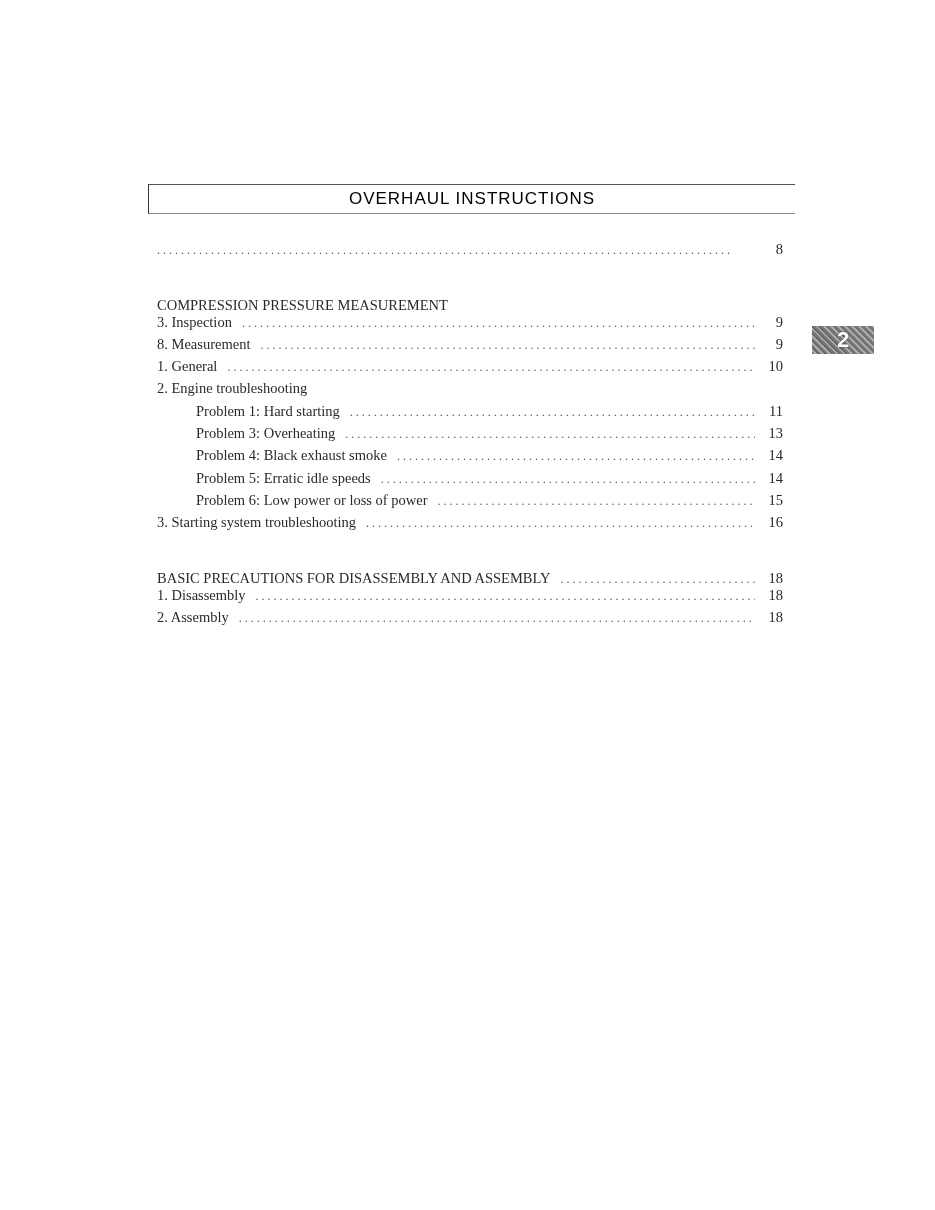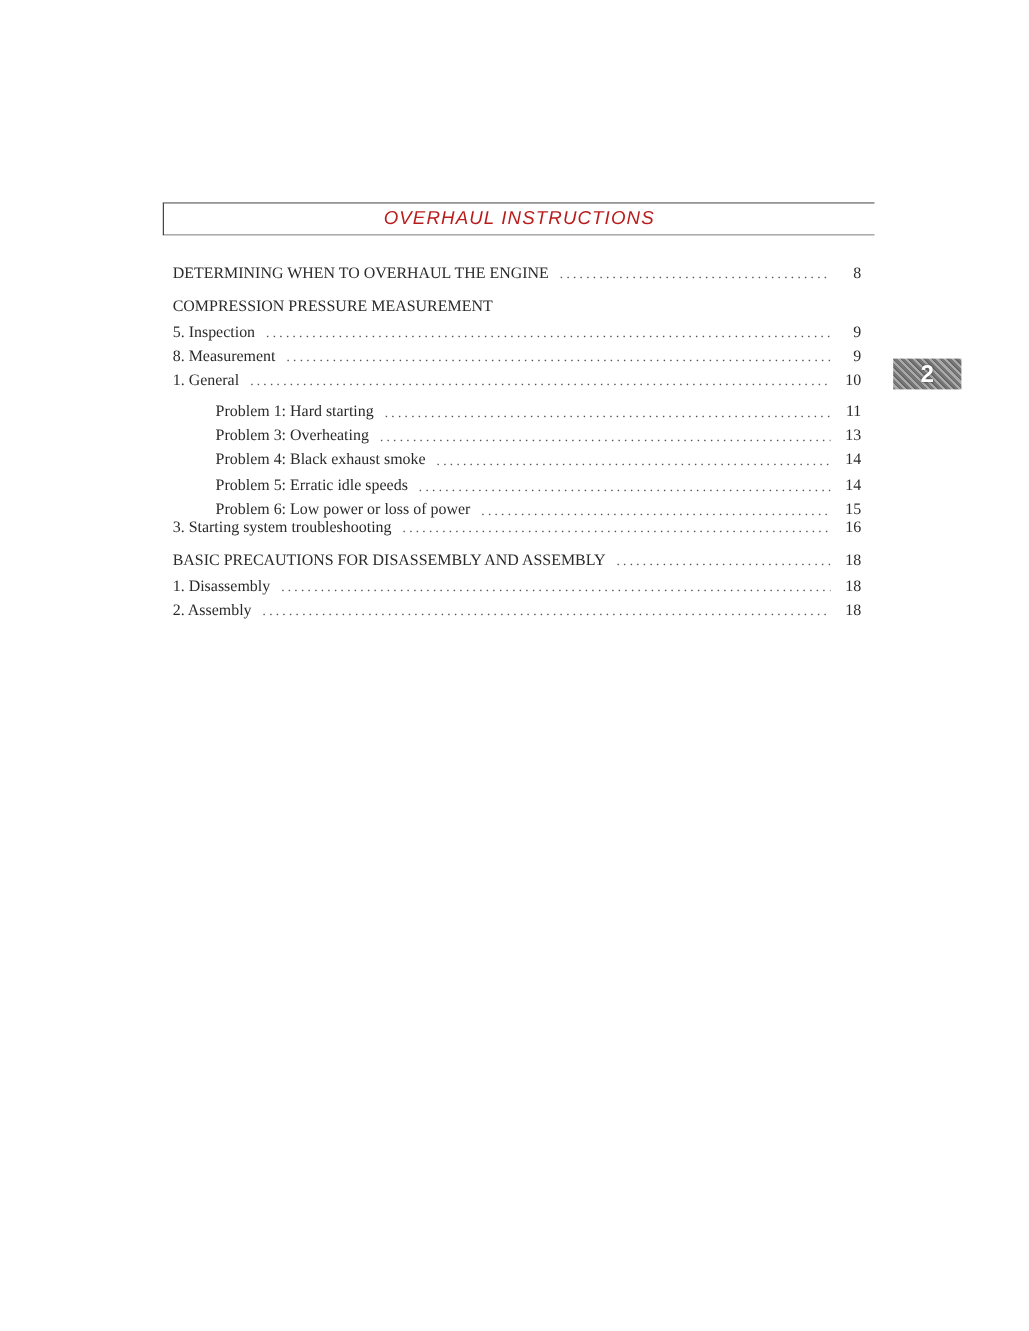--- a/index.html
+++ b/index.html
@@ -2,25 +2,25 @@
 <html><head>
 <meta charset="utf-8">
 <style>
   html, body { margin: 0; padding: 0; background: #ffffff; }
   body { width: 935px; height: 1210px; position: relative; overflow: hidden;
          font-family: "Liberation Serif", "DejaVu Serif", serif; color: #2a2a2a; }
   .header-box { position: absolute; left: 148px; top: 184px; width: 646px; height: 28px;
                 border-top: 1px solid #555; border-bottom: 1px solid #888; border-left: 1px solid #333; }
   .header-title { position: absolute; left: 0; right: 0; top: 4px; text-align: center;
                   font-family: "Liberation Sans", "DejaVu Sans", sans-serif; font-size: 17px;
-                  letter-spacing: 1px; color: #b91c1c; font-weight: normal; font-style: italic; }
+                  letter-spacing: 1px; color: #000000; font-weight: normal; }
   .toc { position: absolute; left: 157px; top: 241px; width: 626px; }
   .row { display: flex; align-items: baseline; height: 22.3px; font-size: 14.5px; white-space: nowrap; }
-  .row.gap-before { margin-top: 8px; }
-  .row.indent { padding-left: 39px; align-items: flex-end; }
+  .row.gap-before { margin-top: 28px; align-items: flex-end; }
+  .row.indent { padding-left: 39px; }
   .label { flex: 0 0 auto; padding-right: 10px; }
   .leader { flex: 1 1 auto; overflow: hidden; color: #555; letter-spacing: 3px; font-size: 12px; }
   .leader::before { content: ". . . . . . . . . . . . . . . . . . . . . . . . . . . . . . . . . . . . . . . . . . . . . . . . . . . . . . . . . . . . . . . . . . . . . . . . . . . . . . . . . . . . . . . . . . . . . . . ."; letter-spacing: 0; }
   .page { flex: 0 0 28px; text-align: right; }
   .tab-marker { position: absolute; left: 812px; top: 326px; width: 62px; height: 28px;
                 background: repeating-linear-gradient(45deg,#777 0 2px,#aaa 2px 4px,#666 4px 5px);
                 display: flex; align-items: center; justify-content: center; }
   .tab-marker span { font-family: "Liberation Sans", sans-serif; font-weight: bold; font-size: 22px;
                      color: #fff; text-shadow: 0 0 2px #333; }
 </style>
@@ -30,43 +30,45 @@
 <div class="header-box">
   <div class="header-title">OVERHAUL INSTRUCTIONS</div>
 </div>
 
 <div class="tab-marker">
   <span>2</span>
 </div>
 
 <div class="toc">
   <div class="row">
-      <span class="label">DETERMINING WHEN TO OVERHAUL THE ENGINE</span>
       <span class="leader"></span>
       <span class="page">8</span>
     </div>
 
   <div class="row gap-before">
       <span class="label">COMPRESSION PRESSURE MEASUREMENT</span>
     </div>
   <div class="row">
-      <span class="label">5. Inspection</span>
+      <span class="label">3. Inspection</span>
       <span class="leader"></span>
       <span class="page">9</span>
     </div>
   <div class="row">
       <span class="label">8. Measurement</span>
       <span class="leader"></span>
       <span class="page">9</span>
     </div>
 
   <div class="row">
       <span class="label">1. General</span>
       <span class="leader"></span>
       <span class="page">10</span>
+    </div>
+  <div class="row">
+      <span class="label">2. Engine troubleshooting</span>
     </div>
   <div class="row indent">
       <span class="label">Problem 1:  Hard starting</span>
       <span class="leader"></span>
       <span class="page">11</span>
     </div>
   <div class="row indent">
       <span class="label">Problem 3:  Overheating</span>
       <span class="leader"></span>
       <span class="page">13</span>

